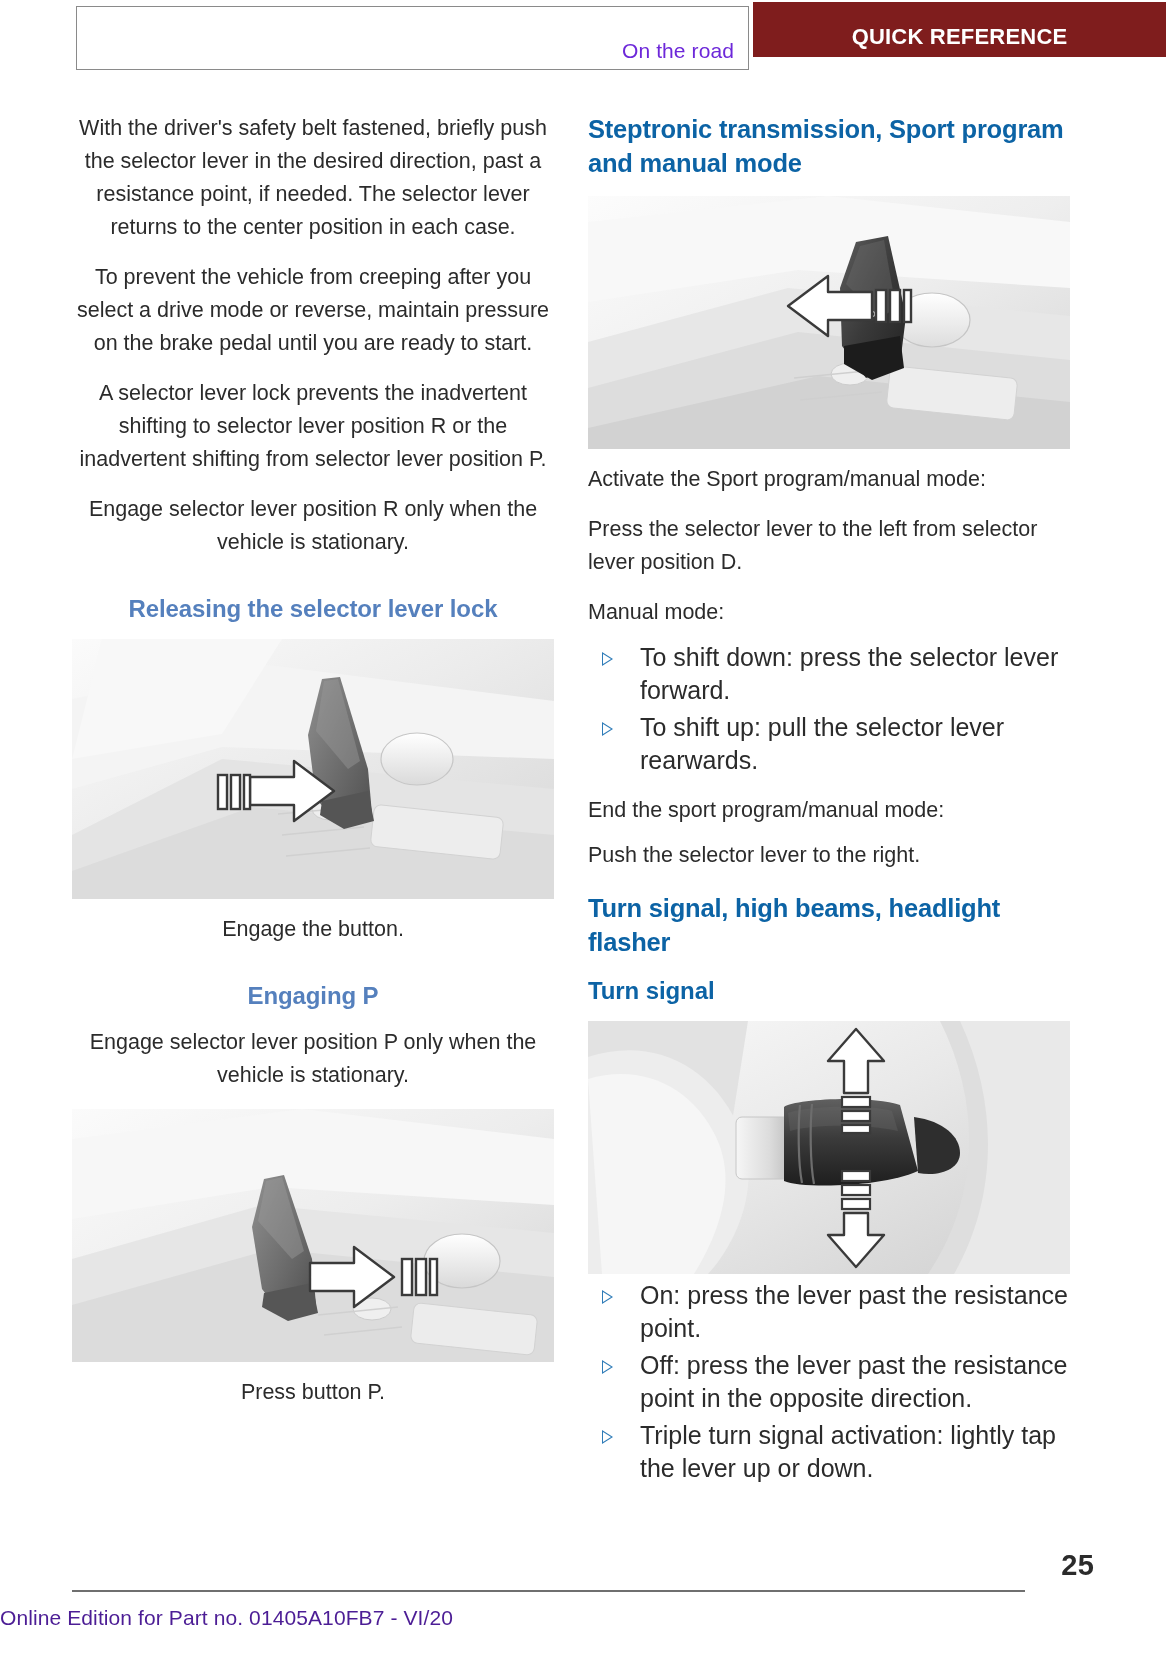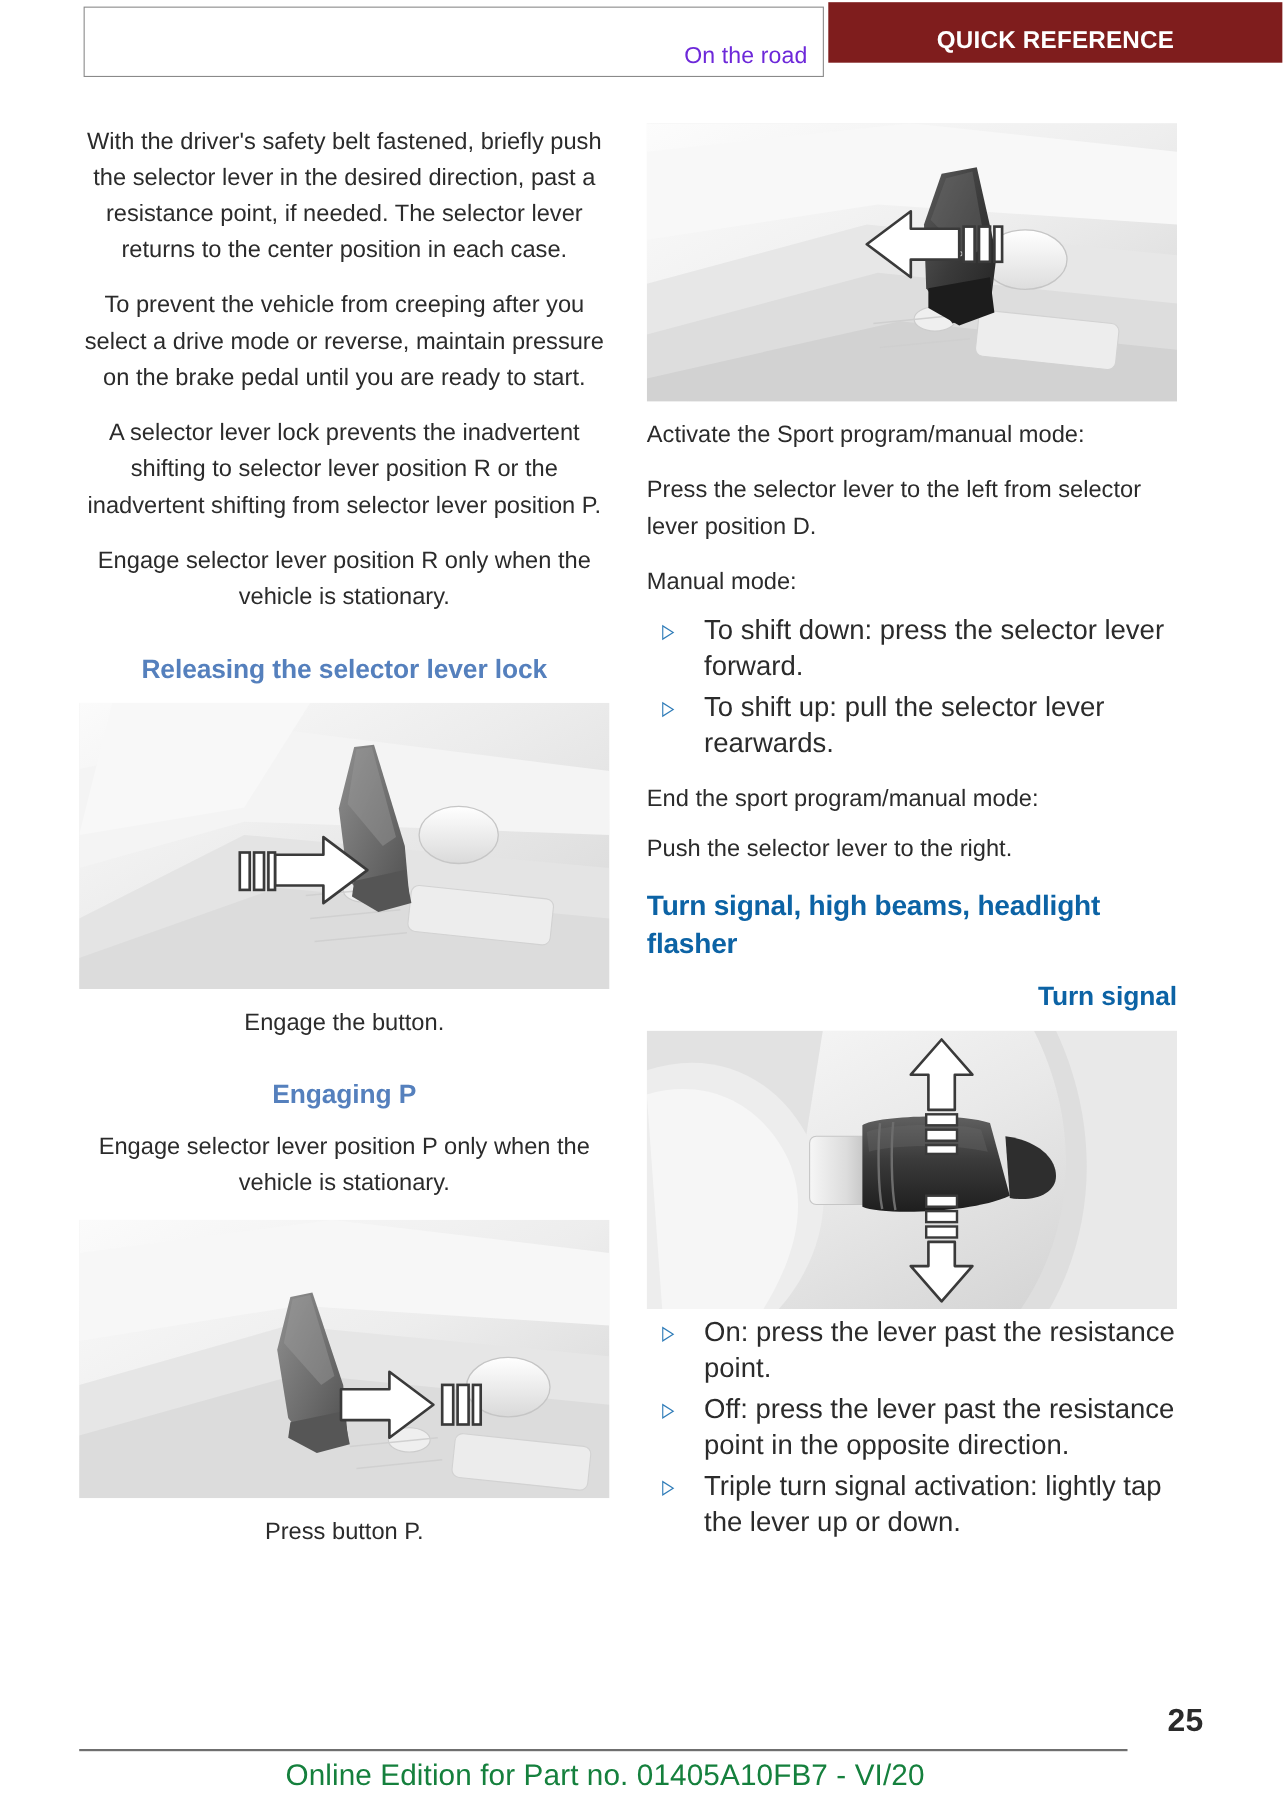--- a/index.html
+++ b/index.html
@@ -92,21 +92,20 @@
   h2.sub-title {
     margin: 34px 0 15px 0;
     font-size: 24px;
     line-height: 31px;
     font-weight: bold;
     color: #5580bd;
     letter-spacing: -0.1px;
   }
   h2.sub-title.blue-strong {
     color: #0c63a5;
-    text-align: right;
   }
   h2.sub-title.first { margin-top: 0; }
 
   .caption {
     margin: 14px 0 0 0;
     font-size: 21.5px;
     line-height: 33px;
     color: #2b2b2b;
   }
 
@@ -185,23 +184,22 @@
     bottom: 62px;
     width: 953px;
     height: 2px;
     background: #6f6f6f;
   }
   .footer-note {
     position: absolute;
     left: 0;
     width: 1100px;
     bottom: 24px;
-    text-align: center;
-    font-size: 27px;
-    color: #15803d;
+    font-size: 21px;
+    color: #4c1d95;
     letter-spacing: 0.1px;
   }
 </style>
 </head>
 <body>
 
 <div class="header">
   <div class="header-breadcrumb-box">
     <div class="header-breadcrumb-text">On the road</div>
   </div>
@@ -311,20 +309,21 @@
         </g>
       </g>
     </svg>
   </div>
 
   <p class="caption">Press button P.</p>
 </div>
 
 <div class="col col-right">
 
+  <h1 class="section-title">Steptronic transmission, Sport program and manual mode</h1>
 
   <div class="figure fig-tall">
     <svg class="fig-bg" viewBox="0 0 482 253" preserveAspectRatio="none">
       <defs>
         <linearGradient id="gConsoleC" x1="0" y1="0" x2="1" y2="1">
           <stop offset="0%" stop-color="#fcfcfc"></stop>
           <stop offset="50%" stop-color="#eeeeee"></stop>
           <stop offset="100%" stop-color="#d5d5d5"></stop>
         </linearGradient>
         <linearGradient id="gLeverC" x1="0" y1="0" x2="1" y2="1">

